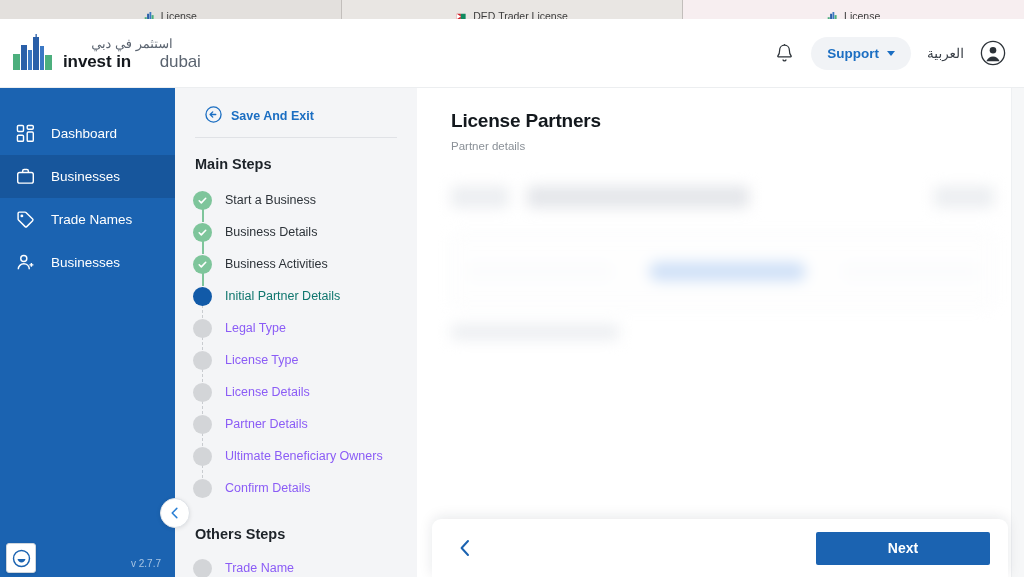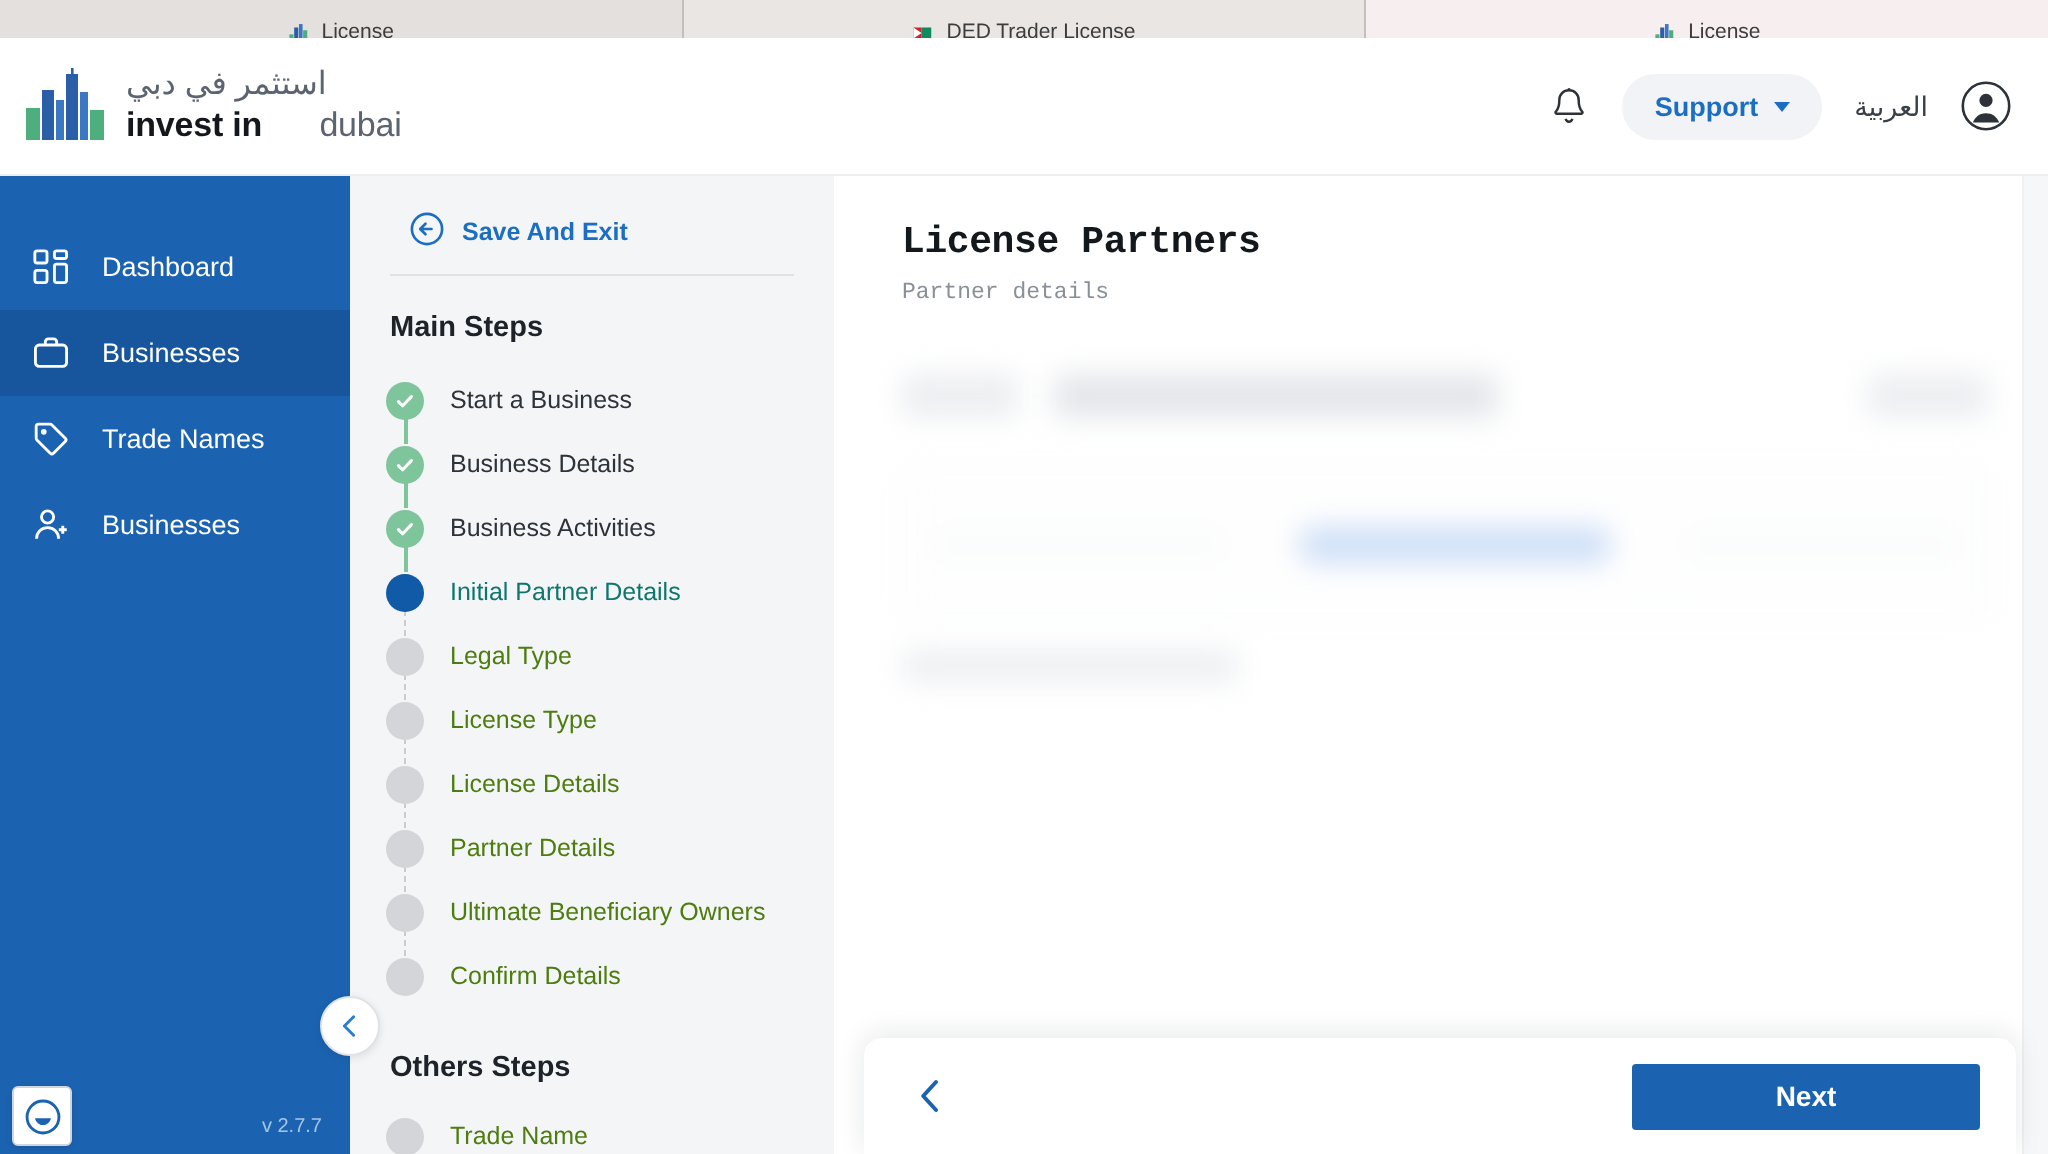--- a/index.html
+++ b/index.html
@@ -51,22 +51,22 @@
     justify-content: space-between;
     padding: 0 18px 0 12px;
     border-bottom: 1px solid #eceef0;
     position: relative;
     z-index: 5;
   }
   .brand { display: flex; align-items: center; gap: 9px; }
   .brand-mark { width: 42px; height: 38px; display:block; }
   .brand-text { display: flex; flex-direction: column; line-height: 1; gap: 3px; }
   .brand-ar {
-    font-size: 16px; color: #5b6470; letter-spacing: .2px;
-    direction: rtl; text-align: left;
+    font-size: 13px; color: #5b6470; letter-spacing: .2px;
+    direction: rtl; text-align: center;
   }
   .brand-en { font-size: 17px; color: #2b3138; letter-spacing: -.1px; }
   .brand-en b { font-weight: 700; color: #14181d; }
   .brand-en span { font-weight: 400; color: #5b6470; margin-left: 24px; }
 
   .header-right { display: flex; align-items: center; gap: 16px; }
   .bell-btn { width: 22px; height: 24px; display:flex; align-items:center; justify-content:center; cursor:pointer; }
   .support-pill {
     background: #f1f3f6;
     border-radius: 18px;
@@ -169,21 +169,21 @@
     flex: 0 0 19px;
     display: flex; align-items: center; justify-content: center;
     position: relative;
     z-index: 2;
   }
   .step-dot.done { background: #7ec59b; }
   .step-dot.current { background: #115aa8; }
   .step-dot.todo { background: #d3d5d8; }
   .step-label { font-size: 12.5px; color: #2d3339; white-space: nowrap; }
   .step-row.current .step-label { color: #0f766e; }
-  .step-row.todo .step-label { color: #4d7c0f; }
+  .step-row.todo .step-label { color: #8b5cf6; }
   .conn {
     position: absolute;
     left: 9px; top: 25px;
     width: 1.6px; height: 13px;
     z-index: 1;
   }
   .conn.solid { background: #7ec59b; }
   .conn.dashed {
     background: none;
     border-left: 1.6px dashed #c9ccd0;
@@ -194,21 +194,20 @@
     margin: 22px 0 10px 2px;
   }
 
   
   .main {
     flex: 1 1 auto;
     background: #ffffff;
     position: relative;
     padding: 22px 30px 0 34px;
     overflow: hidden;
-    font-family: Liberation Mono, monospace;
   }
   .page-title { font-size: 19px; font-weight: 700; color: #13181d; letter-spacing: -.2px; }
   .page-sub { font-size: 11.5px; color: #8a9097; margin-top: 8px; }
 
   
   .redacted-area { margin-top: 34px; position: relative; filter: blur(7px); }
   .r-row1 { display: flex; align-items: center; gap: 18px; }
   .r-chip { height: 22px; border-radius: 4px; background: #eceef1; }
   .r-card {
     margin-top: 26px;

